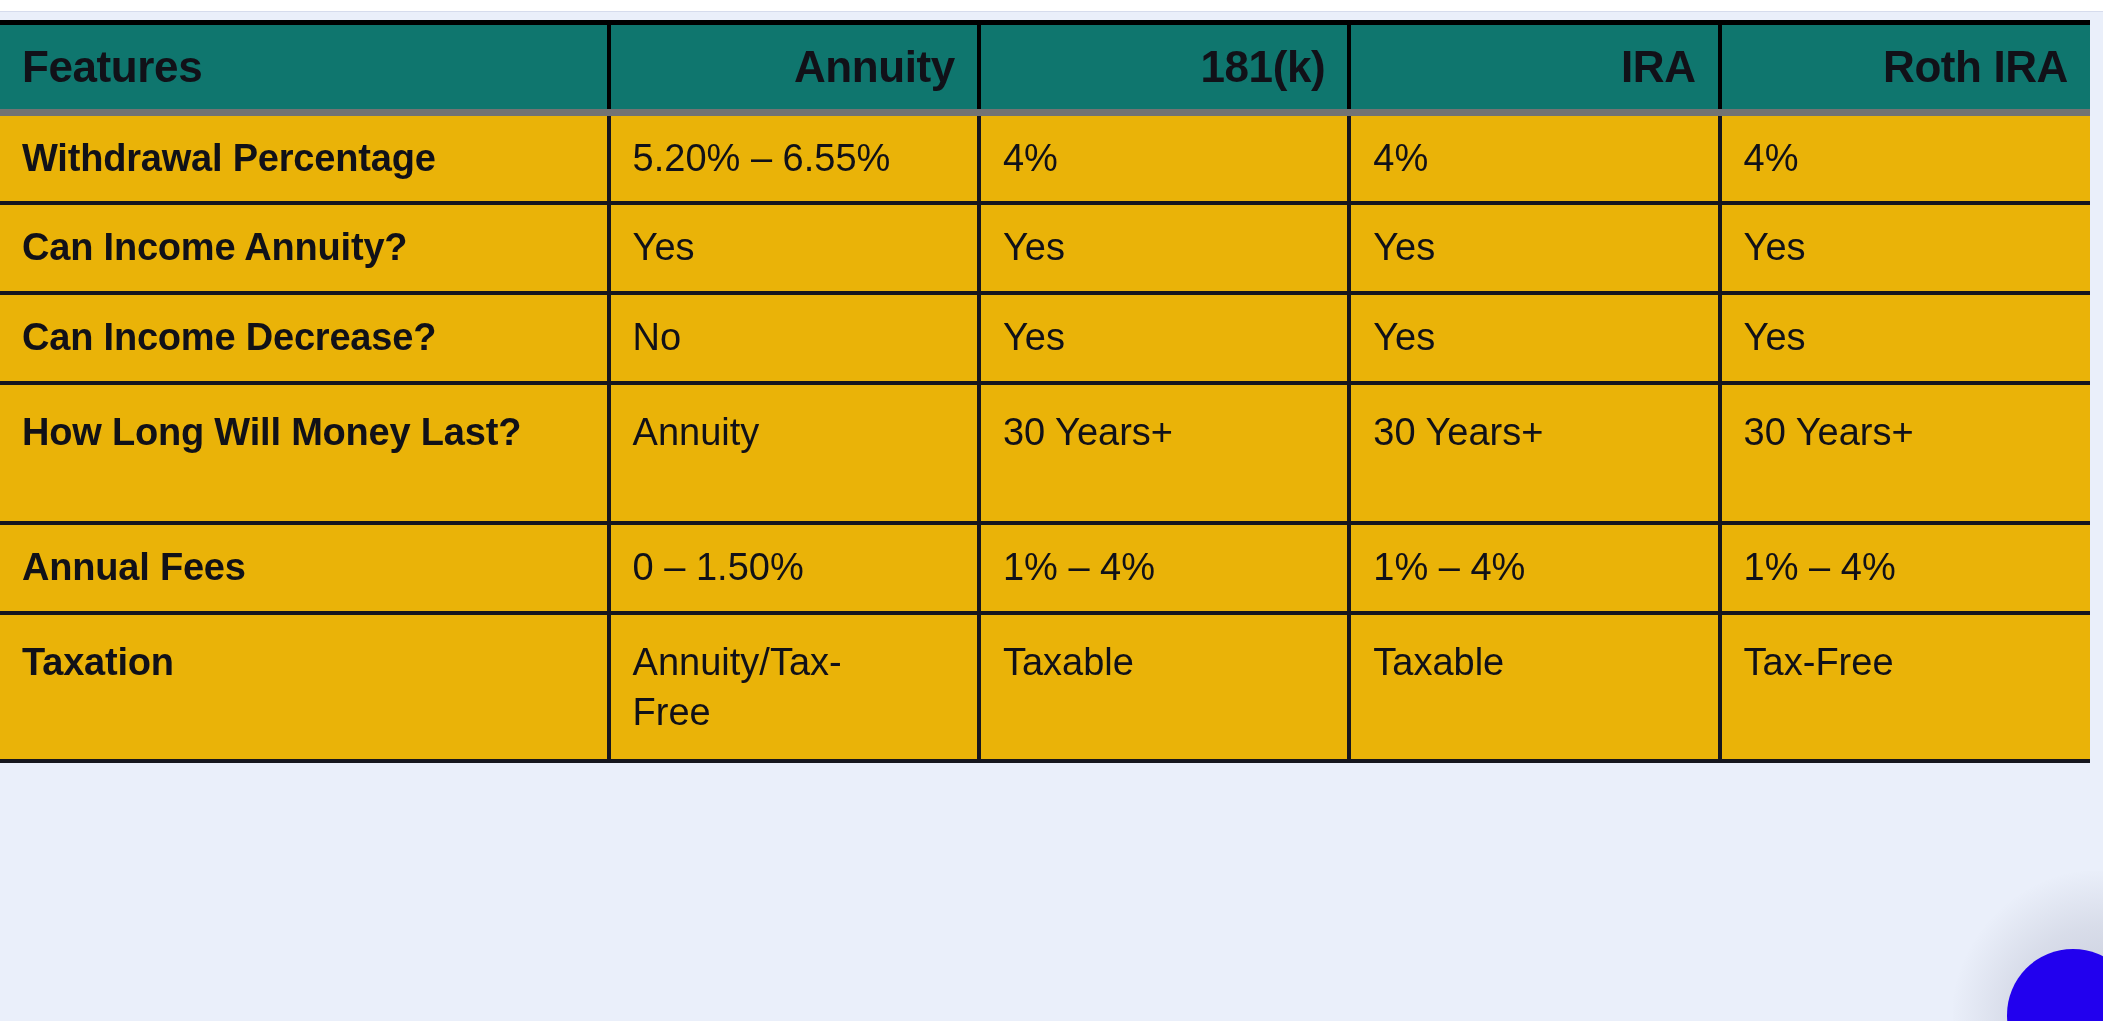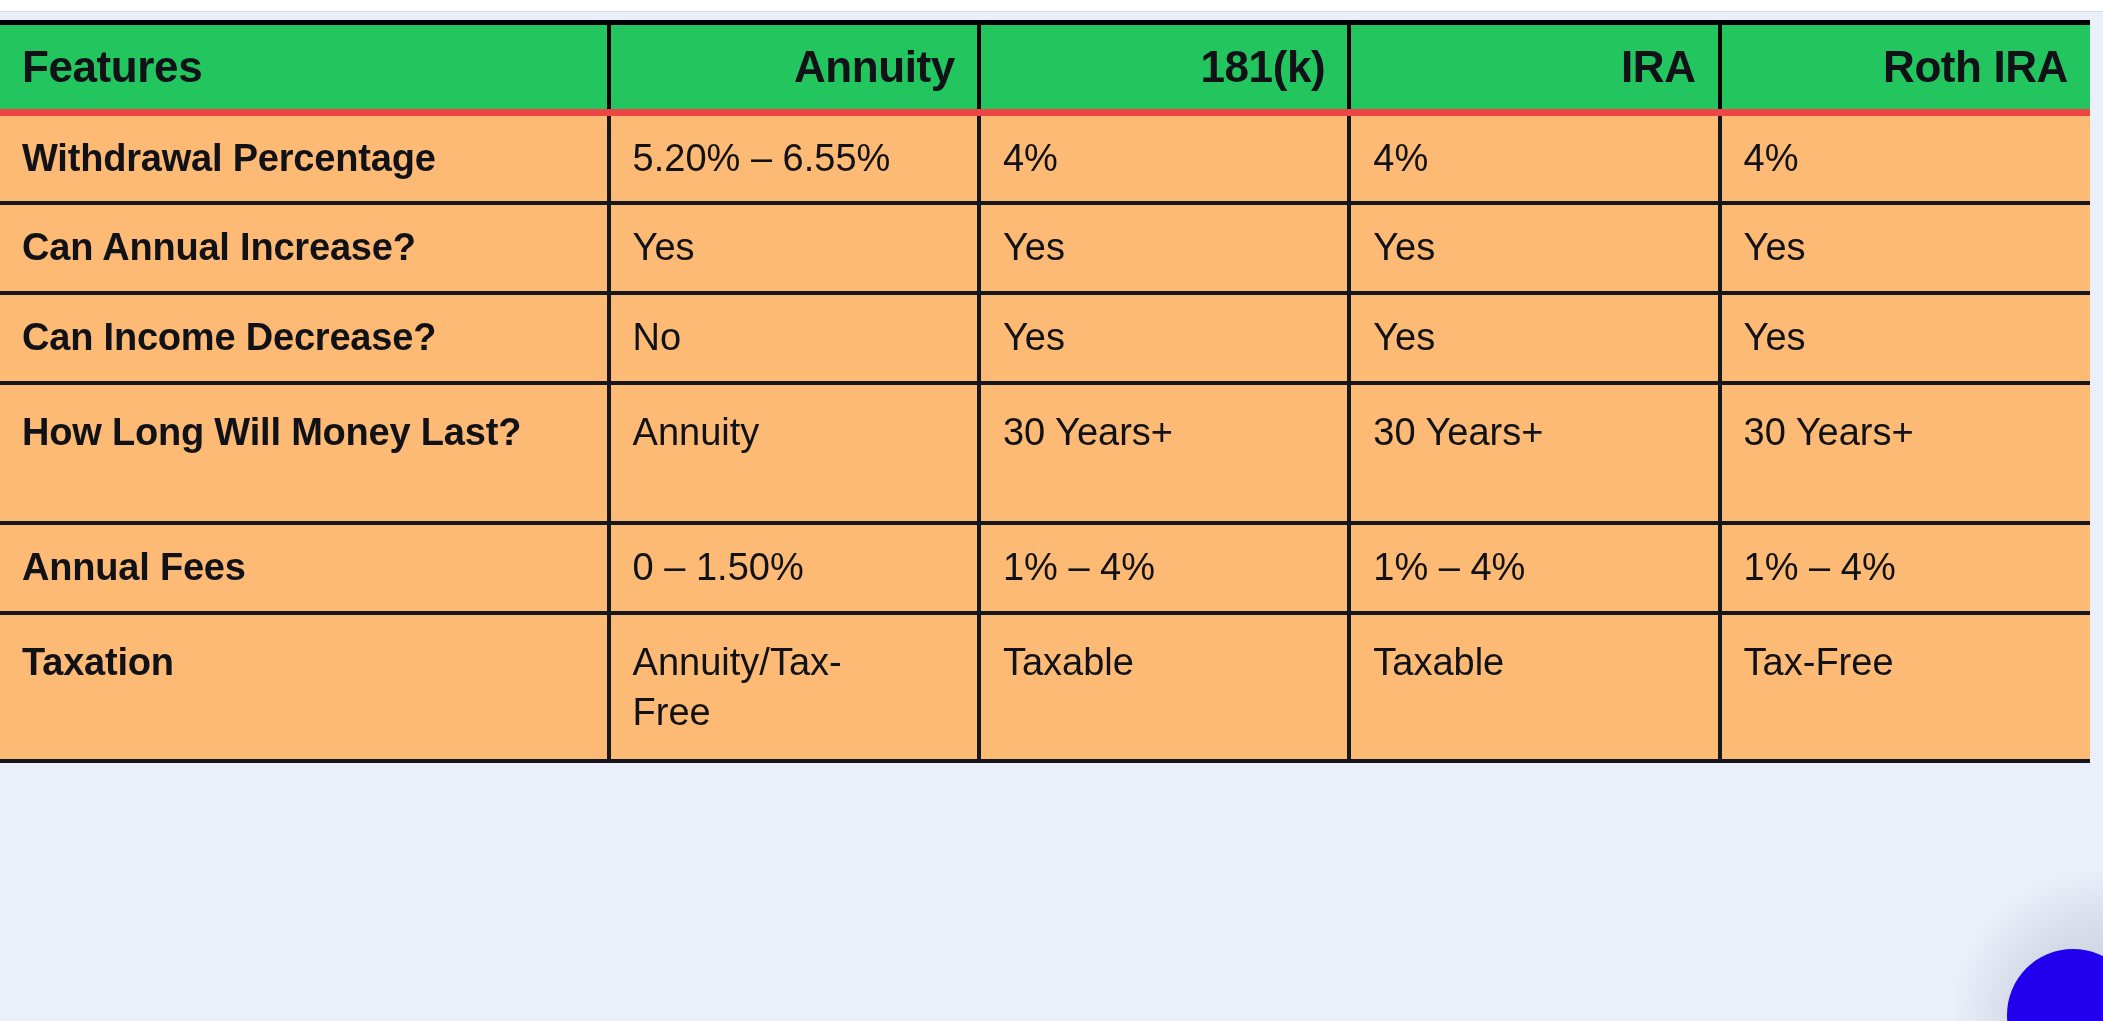--- a/index.html
+++ b/index.html
@@ -48,43 +48,43 @@
     width: 2090px;
     border-collapse: collapse;
     table-layout: fixed;
   }
 
   #comparison-table col.col-features { width: 608px; }
   #comparison-table col.col-data     { width: 370px; }
 
   #comparison-table th,
   #comparison-table td {
-    background: #fdba74;
+    background: #eab308;
     border-left: 4px solid #16161e;
     border-right: 4px solid #16161e;
     border-top: 4px solid #16161e;
     border-bottom: 4px solid #16161e;
     padding: 0 22px;
     vertical-align: middle;
     color: #111118;
     box-sizing: border-box;
   }
 
   
   #comparison-table tr > *:first-child { border-left: none; }
   #comparison-table tr > *:last-child  { border-right: none; }
 
   #comparison-table thead th {
-    background: #22c55e;
+    background: #0f766e;
     height: 90px;
     font-size: 44px;
     font-weight: bold;
     letter-spacing: -0.4px;
     border-top: 5px solid #000000;
-    border-bottom: 7px solid #ef4444;
+    border-bottom: 7px solid #737373;
     border-left-color: #000000;
     border-right-color: #000000;
   }
   #comparison-table thead th.header-features {
     text-align: left;
   }
   #comparison-table thead th.header-plan {
     text-align: right;
   }
 
@@ -176,21 +176,21 @@
 
     <tr class="row-h-standard">
       <td class="cell-feature">Withdrawal Percentage</td>
       <td class="cell-value">5.20% – 6.55%</td>
       <td class="cell-value">4%</td>
       <td class="cell-value">4%</td>
       <td class="cell-value">4%</td>
     </tr>
 
     <tr class="row-h-standard">
-      <td class="cell-feature">Can Annual Increase?</td>
+      <td class="cell-feature">Can Income Annuity?</td>
       <td class="cell-value">Yes</td>
       <td class="cell-value">Yes</td>
       <td class="cell-value">Yes</td>
       <td class="cell-value">Yes</td>
     </tr>
 
     <tr class="row-h-standard">
       <td class="cell-feature">Can Income Decrease?</td>
       <td class="cell-value">No</td>
       <td class="cell-value">Yes</td>

